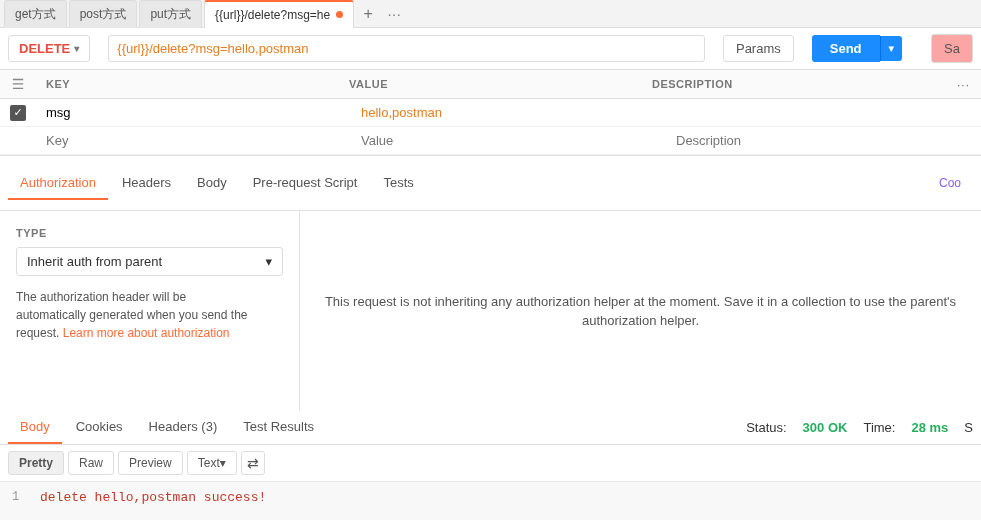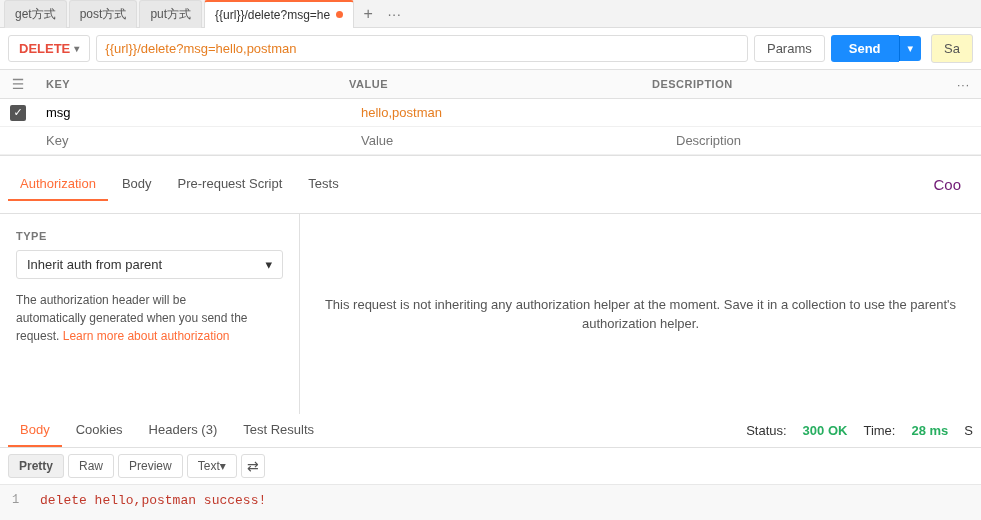--- a/index.html
+++ b/index.html
@@ -50,21 +50,21 @@
       width: 24px; height: 24px;
       display: flex; align-items: center; justify-content: center;
       cursor: pointer; color: #777; font-size: 14px;
     }
 
     
     .url-bar {
       display: flex;
       align-items: center;
       padding: 6px 8px;
-      gap: 6px;
+      gap: 18px;
       border-bottom: 1px solid #e0e0e0;
       background: #fff;
     }
     .method-btn {
       display: flex; align-items: center; gap: 4px;
       padding: 5px 10px;
       border: 1px solid #ddd;
       border-radius: 3px;
       cursor: pointer;
       font-size: 13px;
@@ -111,25 +111,25 @@
       border: none;
       border-left: 1px solid #0070e0;
       border-radius: 0 3px 3px 0;
       cursor: pointer;
       font-size: 11px;
     }
     .save-btn {
       padding: 6px 12px;
       border: 1px solid #ddd;
       border-radius: 3px;
-      background: #fef9c3;
-      cursor: pointer;
-      font-size: 13px;
-      color: #555;
-      margin-left: 4px;
+      background: #fca5a5;
+      cursor: pointer;
+      font-size: 13px;
+      color: #555;
+      margin-left: 11px;
     }
 
     
     .params-table {
       border-bottom: 1px solid #e0e0e0;
       background: #fff;
     }
     .params-header {
       display: flex;
       align-items: center;
@@ -181,22 +181,22 @@
       border-bottom: 2px solid transparent;
     }
     .sub-tab.active {
       color: #ff6c37;
       border-bottom: 2px solid #ff6c37;
     }
     .sub-tab-right {
       margin-left: auto;
       padding: 20px 12px;
       cursor: pointer;
-      font-size: 15px;
-      color: #701a75;
+      font-size: 12px;
+      color: #8b5cf6;
     }
 
     
     .auth-section {
       display: flex;
       height: 200px;
     }
     .auth-left {
       width: 300px;
       padding: 16px;
@@ -378,20 +378,23 @@
       <input type="text" placeholder="Description" style="color: rgb(170, 170, 170);">
     </div>
   </div>
 </div>
 
 <div class="sub-tabs">
   <div class="sub-tab active">
     <span>Authorization</span>
   </div>
   <div class="sub-tab">
+    <span>Headers</span>
+  </div>
+  <div class="sub-tab">
     <span>Body</span>
   </div>
   <div class="sub-tab">
     <span>Pre-request Script</span>
   </div>
   <div class="sub-tab">
     <span>Tests</span>
   </div>
   <div class="sub-tab-right">Coo</div>
 </div>

